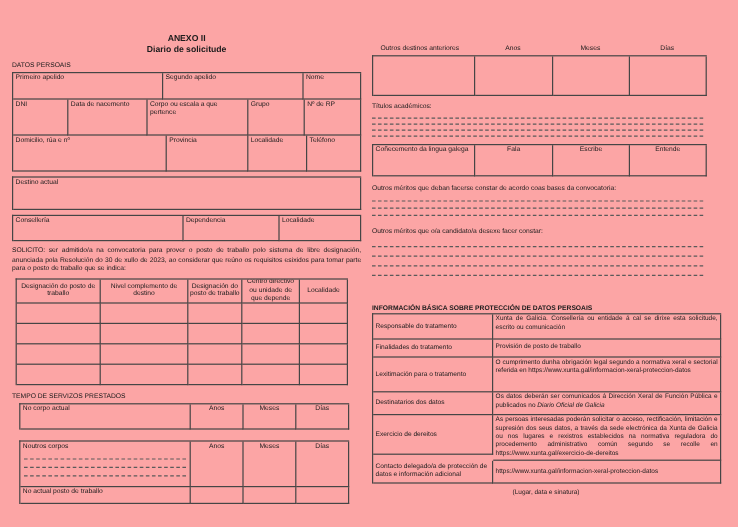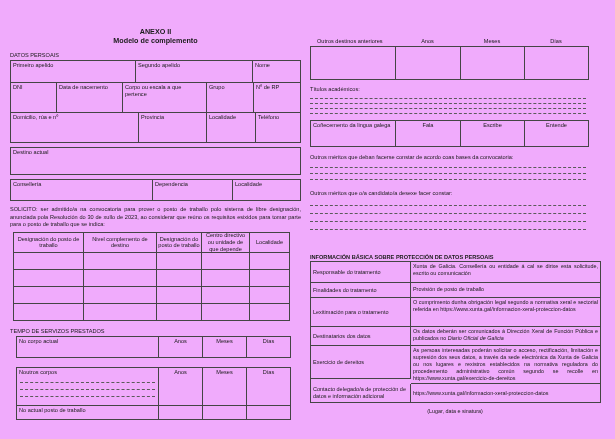--- a/index.html
+++ b/index.html
@@ -1,17 +1,17 @@
 <!DOCTYPE html>
 <html><head>
 <meta charset="utf-8">
 <style>
   html,body { margin:0; padding:0; background:#e8e8e8; }
   .page {
-    position:relative; width:615px; height:439px; background:#f0abfc;
+    position:relative; width:615px; height:439px; background:#fca5a5;
     font-family:"Liberation Sans", sans-serif; color:#1b1b1b; overflow:hidden;
   }
   .col { position:absolute; top:0; }
   .col-left  { left:10px;  width:291px; }
   .col-right { left:310px; width:290px; }
 
   .title { text-align:center; margin-top:28px; font-weight:bold; font-size:7.2px; line-height:1.2; }
   .seclabel { font-size:5.6px; margin-top:7px; margin-bottom:2px; }
   .seclabel.b { font-weight:bold; }
 
@@ -57,21 +57,21 @@
 </style>
 </head>
 <body>
 
 <div class="page">
 
   <div class="col col-left">
 
     <div class="title">
       <div>ANEXO II</div>
-      <div>Modelo de complemento</div>
+      <div>Diario de solicitude</div>
     </div>
 
     <div class="seclabel">DATOS PERSOAIS</div>
 
     <div class="tbl">
       <div class="trow g-datos1 h22">
         <div class="tc">Primeiro apelido</div>
         <div class="tc">Segundo apelido</div>
         <div class="tc">Nome</div>
       </div>

